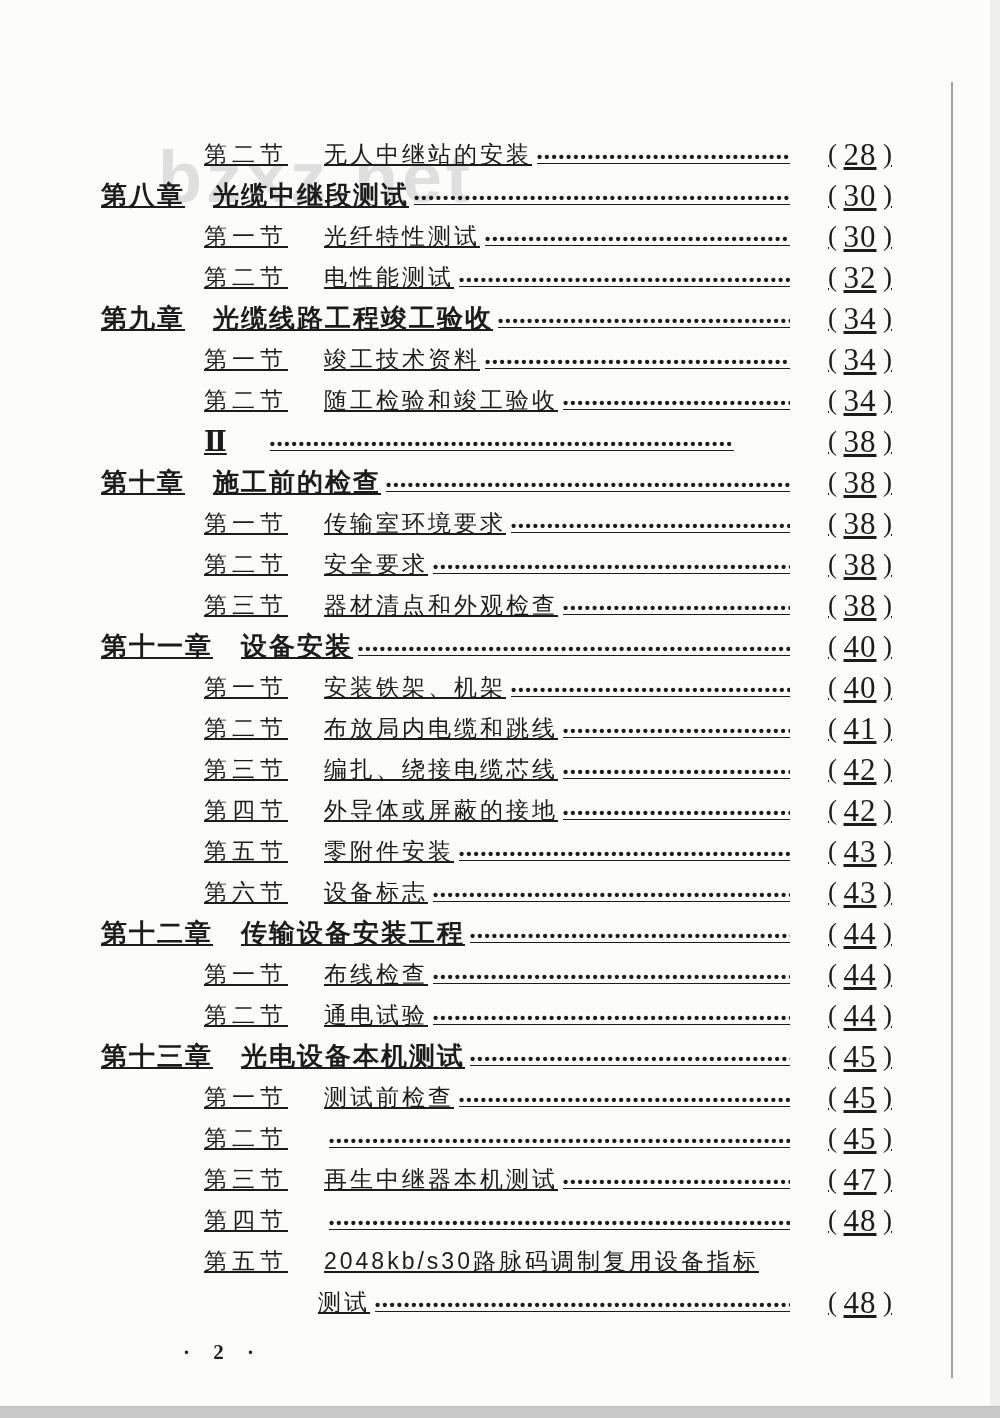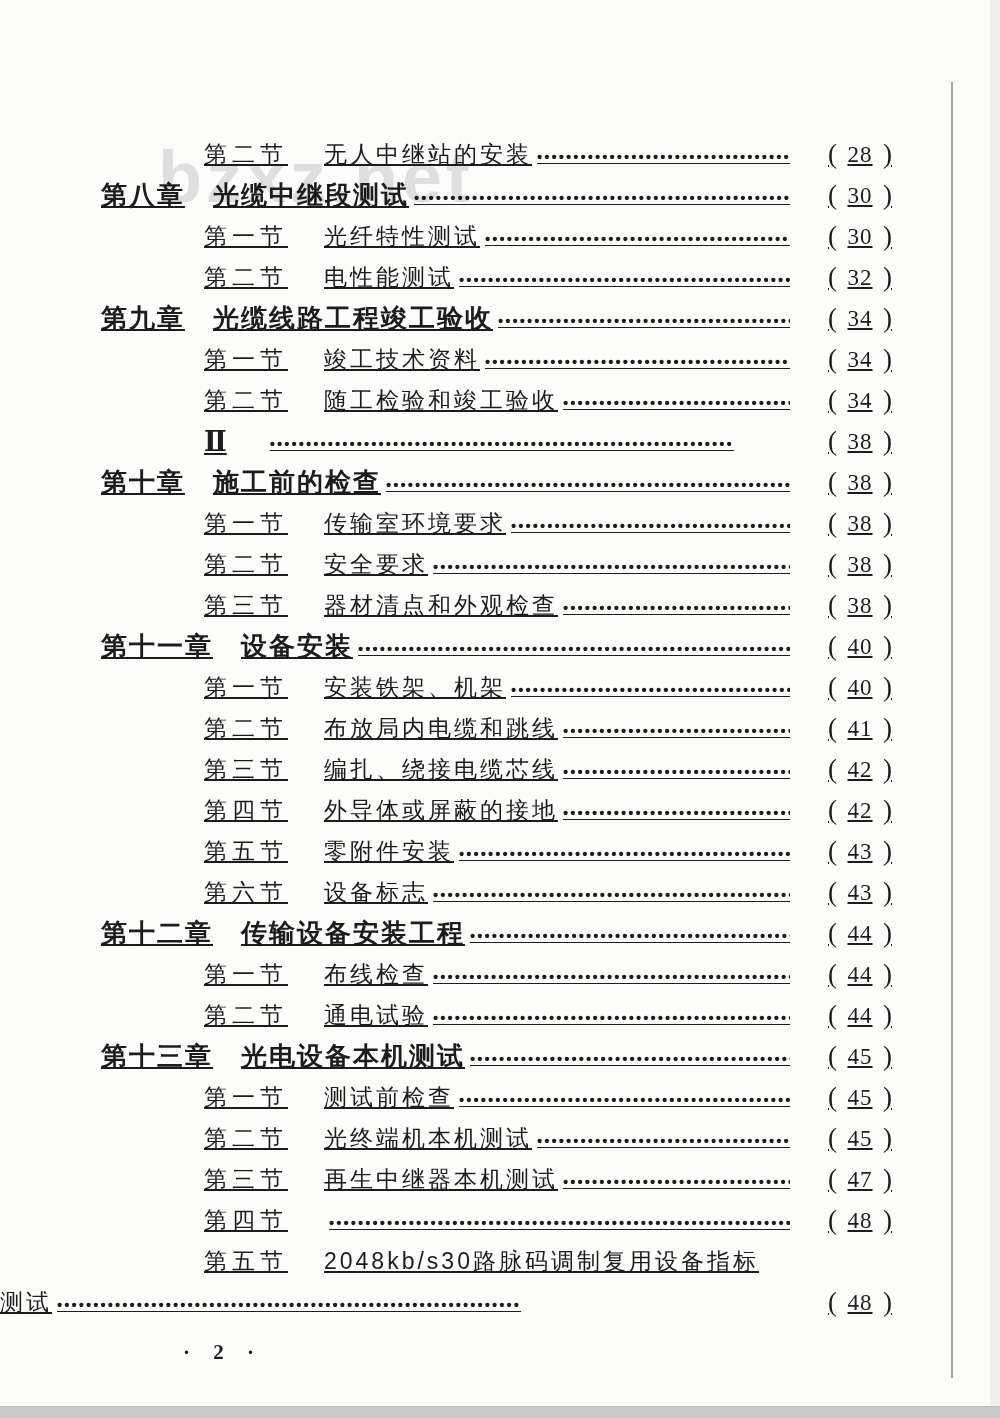--- a/index.html
+++ b/index.html
@@ -15,38 +15,38 @@
   .watermark{
     position:absolute;left:158px;top:136px;z-index:1;
     font-size:72px;font-weight:bold;letter-spacing:4px;
     color:#c4c4c4;opacity:.5;user-select:none;white-space:nowrap;
   }
   .toc{position:absolute;left:0;top:134px;width:892px;z-index:2;text-decoration:underline;}
   .row{display:flex;align-items:center;height:41px;}
   .row.chapter{padding-left:101px;font-weight:bold;font-size:26px;}
   .row.part{padding-left:204px;font-weight:bold;font-size:26px;}
   .row.section{padding-left:204px;font-size:23px;}
-  .row.continuation{font-size:23px;align-items:center;}
+  .row.continuation{padding-left:318px;font-size:23px;align-items:center;}
   .lbl{white-space:nowrap;flex:none;}
   .chapter .lbl{letter-spacing:2px;margin-right:28px;}
   .section .lbl{letter-spacing:5px;margin-right:36px;}
   .part .lbl{font-family:"Liberation Serif","DejaVu Serif",serif;font-size:27px;margin-right:38px;}
   .ttl{white-space:nowrap;flex:none;letter-spacing:3px;}
   .chapter .ttl,.part .ttl{letter-spacing:2px;}
   .dots{
     flex:1 1 auto;overflow:hidden;white-space:nowrap;
     font-size:15px;font-weight:bold;letter-spacing:2px;
     padding:0 2px 0 5px;margin-top:4px;color:#1c1c1c;
   }
   .pagecol{
     flex:none;width:102px;display:flex;align-items:center;justify-content:flex-end;
     font-family:"Liberation Serif","DejaVu Serif",serif;font-weight:normal;
   }
   .paren{font-size:27px;line-height:1;}
-  .pnum{width:46px;text-align:center;font-size:23px;letter-spacing:1px;}
+  .pnum{width:46px;text-align:center;font-size:31px;letter-spacing:1px;}
   .row.nopage .dots,.row.nopage .pagecol{visibility:hidden;}
   .footer{
     position:absolute;left:183px;top:1340px;z-index:2;
     font-family:"Liberation Serif","DejaVu Serif",serif;
     font-size:21px;font-weight:bold;letter-spacing:9px;white-space:nowrap;
   }
 </style>
 </head>
 <body>
 
@@ -288,21 +288,20 @@
         <span class="ttl">测试前检查</span>
         <span class="dots">••••••••••••••••••••••••••••••••••••••••••••••••••••••••••••••••</span>
         <span class="pagecol">
           <span class="paren">(</span>
           <span class="pnum">45</span>
           <span class="paren">)</span>
         </span>
       </div>
       <div class="row section">
         <span class="lbl">第二节</span>
-        <span class="ttl">光终端机本机测试</span>
         <span class="dots">••••••••••••••••••••••••••••••••••••••••••••••••••••••••••••••••</span>
         <span class="pagecol">
           <span class="paren">(</span>
           <span class="pnum">45</span>
           <span class="paren">)</span>
         </span>
       </div>
       <div class="row section">
         <span class="lbl">第三节</span>
         <span class="ttl">再生中继器本机测试</span>

